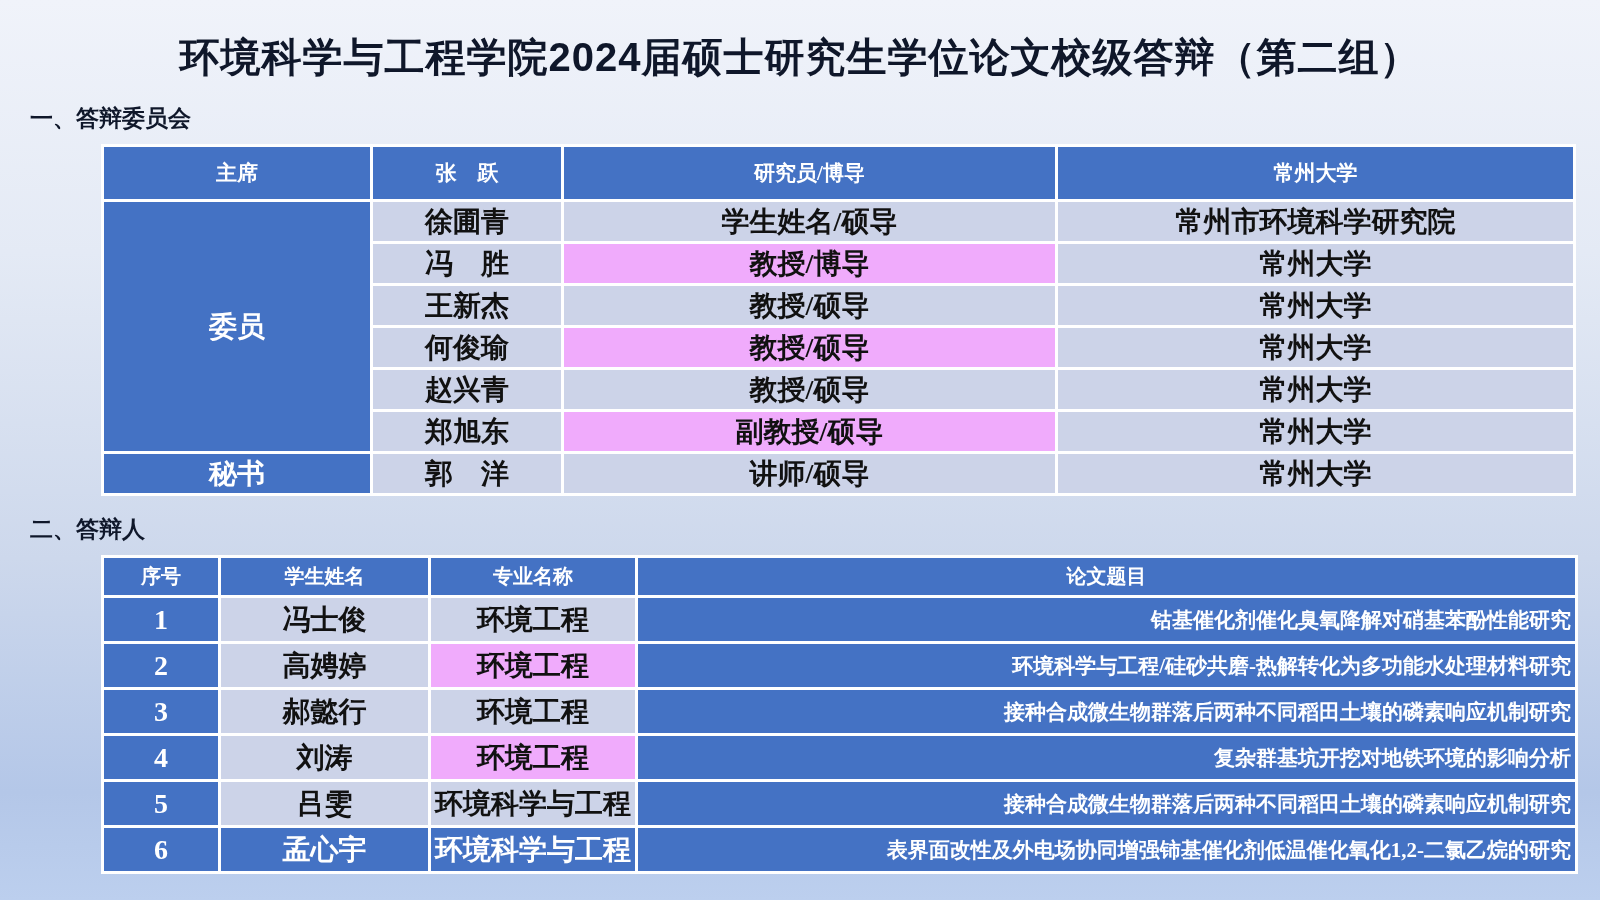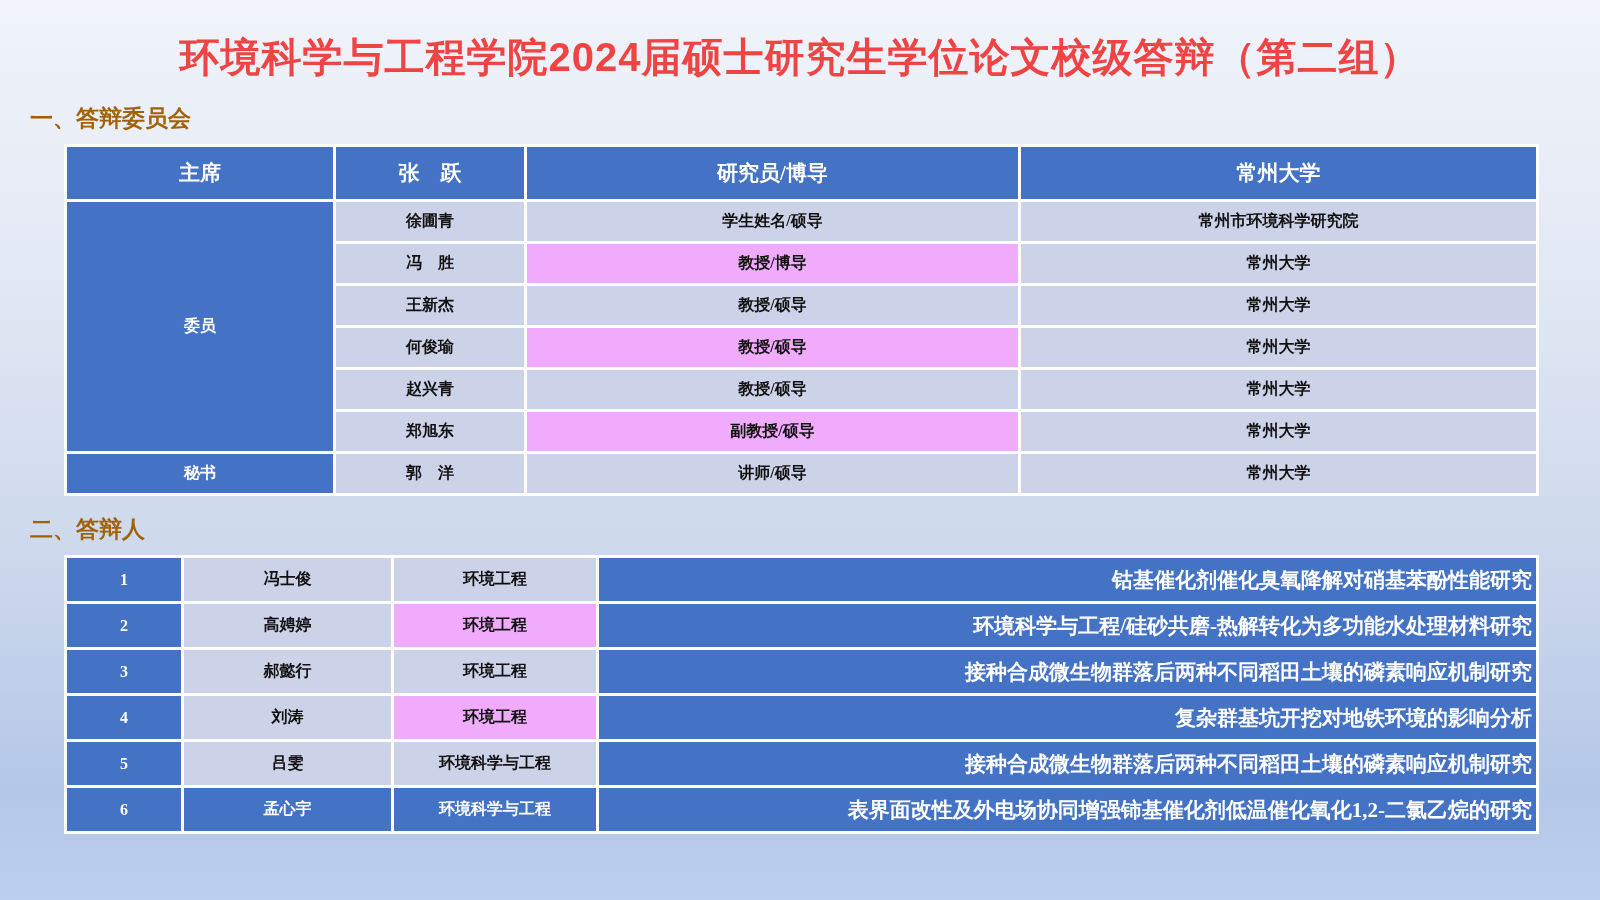--- a/index.html
+++ b/index.html
@@ -3,32 +3,32 @@
 <meta charset="utf-8">
 <style>
   html,body{margin:0;padding:0;}
   body{
     width:1600px;height:900px;overflow:hidden;
     font-family:"Liberation Sans", sans-serif;
     background:linear-gradient(180deg,#f0f3fa 0%,#e4eaf5 28%,#cdd8ec 62%,#b4c7e8 88%,#bccfee 100%);
   }
   .page-title{
     padding-top:30px;text-align:center;
-    font-size:40px;font-weight:bold;color:#ef4444;letter-spacing:1px;
+    font-size:40px;font-weight:bold;color:#0f172a;letter-spacing:1px;
   }
   .sec-heading{
     margin:18px 12px 10px 30px;
-    font-size:23px;font-weight:bold;color:#a16207;
+    font-size:23px;font-weight:bold;color:#0f172a;
   }
-  table{border-collapse:collapse;margin-left:64px;table-layout:fixed;}
+  table{border-collapse:collapse;margin-left:101px;table-layout:fixed;}
   td{
     border:3px solid #ffffff;
     text-align:center;vertical-align:middle;
     font-family:"Liberation Serif", serif;
-    font-weight:bold;font-size:16px;color:#111;
+    font-weight:bold;font-size:28px;color:#111;
     padding:0 4px;overflow:hidden;white-space:nowrap;
   }
   .blue{background:#4472c4;color:#ffffff;}
   .dark{background:#ccd3e8;}
   .light{background:#f0abfc;}
   .thesis{ text-align:right;padding-left:8px;font-size:21px;}
   .committee-table td{height:39px;}
   .committee-table tr.chair-row td{height:52px;font-size:21px;}
   .defenders-table td{height:43px;}
   .defenders-table tr.head-row td{height:37px;font-size:20px;}
@@ -97,20 +97,26 @@
 <div class="sec-heading">二、答辩人</div>
 
 <table class="defenders-table">
   <colgroup>
       <col style="width:117px">
       <col style="width:210px">
       <col style="width:205px">
       <col style="width:940px">
     </colgroup>
   <tbody>
+      <tr class="head-row">
+    <td class="blue">序号</td>
+    <td class="blue">学生姓名</td>
+    <td class="blue">专业名称</td>
+    <td class="blue">论文题目</td>
+  </tr>
   <tr>
     <td class="blue">1</td>
     <td class="dark">冯士俊</td>
     <td class="dark">环境工程</td>
     <td class="blue thesis">钴基催化剂催化臭氧降解对硝基苯酚性能研究</td>
   </tr>
   <tr>
     <td class="blue">2</td>
     <td class="dark">高娉婷</td>
     <td class="light">环境工程</td>

